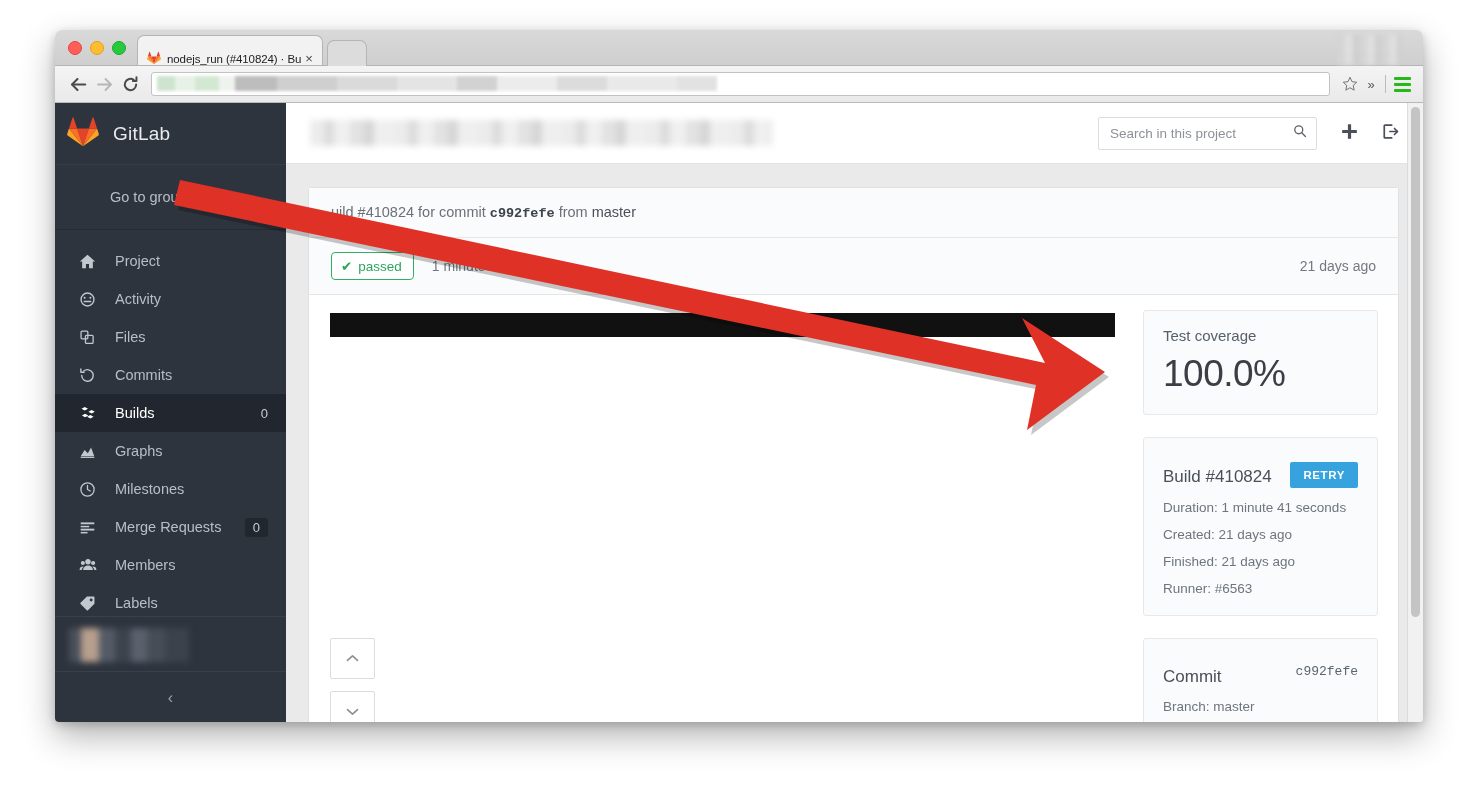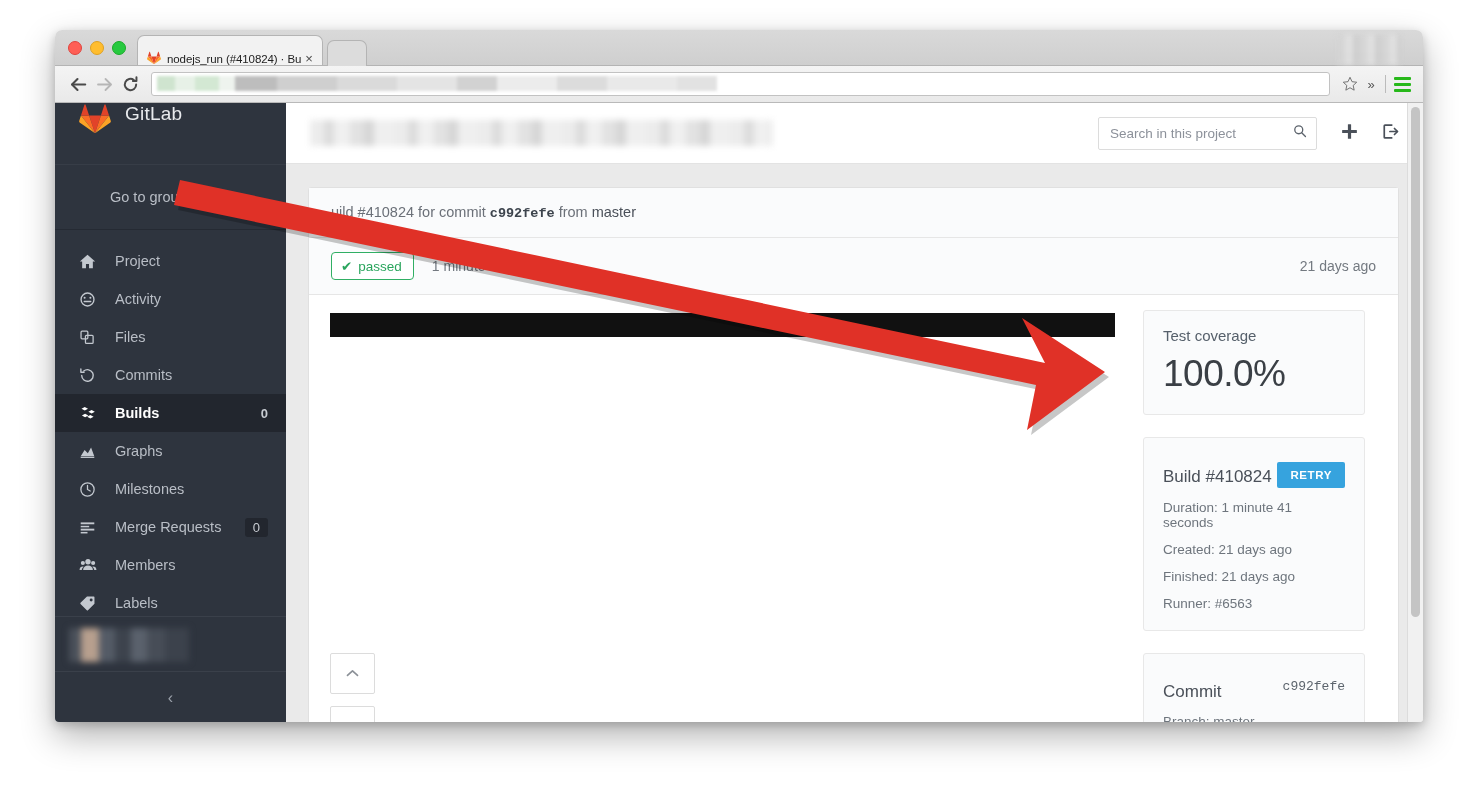--- a/index.html
+++ b/index.html
@@ -92,35 +92,35 @@
   
   .viewport { position: relative; height: calc(692px - 35px - 36px);
               background: #eaeaea; overflow: hidden; }
 
   
   .gl-sidebar {
     position: absolute; left: 0; top: 0; width: 231px; height: 100%;
     background: #2e343e; color: #d6d9de;
   }
   .gl-brand {
-    height: 61px; display: flex; padding-left: 24px;
+    height: 61px; display: flex; align-items: center; padding-left: 12px;
     border-bottom: 1px solid #373d47;
   }
   .gl-brand-name { font-size: 19px; color: #e8eaed; margin-left: 14px; letter-spacing: .2px; }
   .gl-group {
     height: 64px; display: flex; align-items: center; padding-left: 55px;
     border-bottom: 1px solid #252a33;
   }
   .gl-group span { font-size: 14.5px; color: #b9bec6; }
   .gl-nav { padding-top: 12px; }
   .gl-item {
     height: 38px; display: flex; align-items: center;
     padding-left: 24px; padding-right: 18px; color: #b9bec6; font-size: 14.5px;
   }
-  .gl-item.active { background: #22262e; color: #fff; font-weight: bold; }
+  .gl-item.active { background: #22262e; color: #fff; font-weight: normal; }
   .gl-ic { width: 22px; flex: 0 0 22px; display: flex; align-items: center; justify-content: flex-start; }
   .gl-label { margin-left: 14px; flex: 1; }
   .gl-count { font-size: 13px; color: #b9bec6; }
   .gl-count.badge { background: #22262e; border-radius: 3px; padding: 2px 8px; color: #c8ccd2; }
   .gl-item.active .gl-count { color: #c8ccd2; }
   .gl-user {
     position: absolute; left: 0; bottom: 52px; width: 100%;
     height: 56px; border-top: 1px solid #3a404a; border-bottom: 1px solid #3a404a;
     box-sizing: border-box; padding: 11px 0 0 14px;
   }
@@ -185,21 +185,21 @@
   .gl-body { display: flex; background: #fff; }
   .gl-log { flex: 1; padding: 18px 20px 0 21px; position: relative; min-height: 420px; }
   .log-redact { height: 24px; background: #111111; }
   .log-scrollbtns { position: absolute; left: 21px; bottom: 12px; }
   .scroll-btn {
     width: 43px; height: 39px; border: 1px solid #dcdcdc; background: #fff;
     border-radius: 2px; display: flex; align-items: center; justify-content: center;
     color: #8b9097; font-size: 12px; margin-bottom: 12px;
   }
 
-  .gl-aside { width: 263px; padding: 15px 33px 0 8px; box-sizing: border-box; }
+  .gl-aside { width: 263px; padding: 15px 20px 0 8px; box-sizing: border-box; }
   .card { background: #fafbfc; border: 1px solid #e8e8e8; border-radius: 3px;
           padding: 16px 19px 19px 19px; margin-bottom: 22px; }
   .card-label { font-size: 15px; color: #56606b; }
   .coverage-val { font-size: 37px; color: #3a3f45; margin-top: 9px; letter-spacing: -0.5px; }
   .card-head { display: flex; align-items: center; }
   .card-title { font-size: 17px; color: #4a5059; flex: 1; margin-top: 12px; }
   .btn-retry {
     background: #36a3de; color: #fff; font-size: 11.5px; font-weight: bold;
     letter-spacing: .6px; padding: 7px 13px; border: none; border-radius: 2px;
     font-family: "Liberation Sans", sans-serif;

